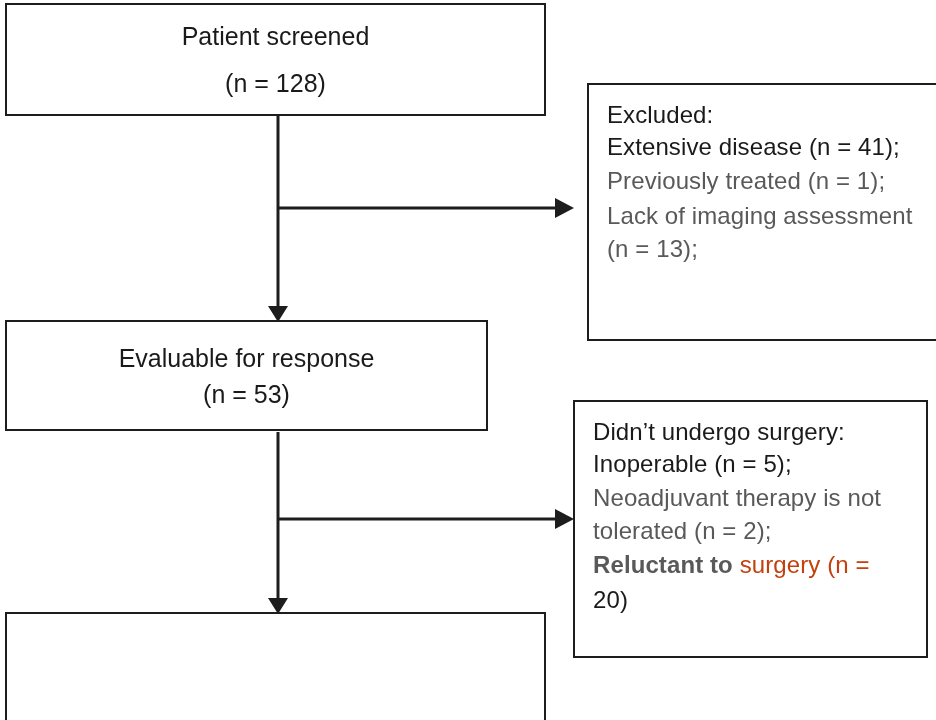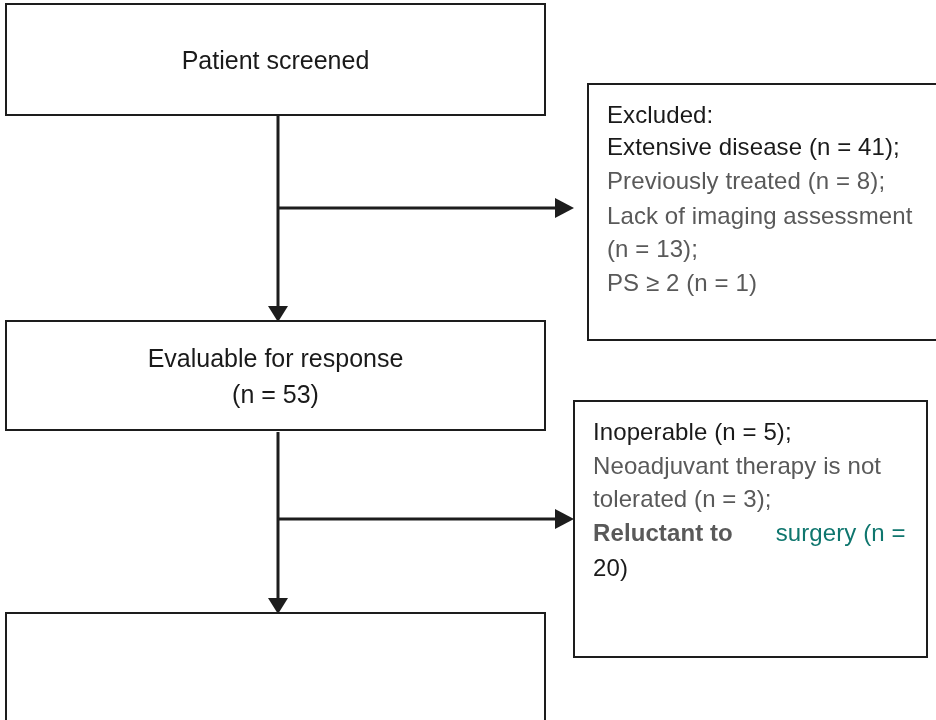--- a/index.html
+++ b/index.html
@@ -54,21 +54,21 @@
   .excl-line {
     font-size: 24px;
     line-height: 35px;
     color: #595959;
     white-space: pre-wrap;
     letter-spacing: 0.1px;
   }
   .excl-line.dark {
     color: #1a1a1a;
   }
-  .excl-line .dark-seg { color: #0f766e; margin-left: 36px; }
+  .excl-line .dark-seg { color: #c2410c; }
   .excl-line .gray-seg { color: #595959; font-weight: bold; }
   .excl-line.tight { line-height: 32px; }
 
   
   .connector-svg {
     position: absolute;
     left: 0;
     top: 0;
     width: 936px;
     height: 720px;
@@ -98,40 +98,41 @@
 
     <path class="conn-line" d="M 278 432 L 278 600"></path>
     <polygon class="conn-head" points="268,598 288,598 278,614"></polygon>
 
     <path class="conn-line" d="M 278 519 L 557 519"></path>
     <polygon class="conn-head" points="555,509 555,529 574,519"></polygon>
   </svg>
 
   <div class="node-box center-node" style="left:5px; top:3px; width:541px; height:113px;gap:11px;">
     <div class="node-line">Patient screened</div>
+    <div class="node-line secondary">(n = 128)</div>
   </div>
 
-  <div class="node-box center-node" style="left:5px; top:320px; width:541px; height:111px;">
+  <div class="node-box center-node" style="left:5px; top:320px; width:483px; height:111px;">
     <div class="node-line">Evaluable for response</div>
     <div class="node-line secondary">(n = 53)</div>
   </div>
 
   <div class="node-box center-node" style="left:5px; top:612px; width:541px; height:110px;">
   </div>
 
   <div class="node-box side-node" style="left:587px; top:83px; width:355px; height:258px;">
     <div class="excl-line dark tight">Excluded:</div>
     <div class="excl-line dark tight">Extensive disease (n = 41);</div>
-    <div class="excl-line">Previously treated (n = 8);</div>
+    <div class="excl-line">Previously treated (n = 1);</div>
     <div class="excl-line">Lack of imaging assessment</div>
     <div class="excl-line tight">(n = 13);</div>
-    <div class="excl-line">PS ≥ 2 (n = 1)</div>
   </div>
 
   <div class="node-box side-node" style="left:573px; top:400px; width:355px; height:258px;">
+    <div class="excl-line dark tight">Didn’t undergo surgery:</div>
     <div class="excl-line dark tight">Inoperable (n = 5);</div>
     <div class="excl-line">Neoadjuvant therapy is not</div>
-    <div class="excl-line tight">tolerated (n = 3);</div>
+    <div class="excl-line tight">tolerated (n = 2);</div>
     <div class="excl-line"><span class="gray-seg">Reluctant to </span><span class="dark-seg">surgery (n =</span></div>
     <div class="excl-line dark">20)</div>
   </div>
 
 </div>
 
 </body></html>

